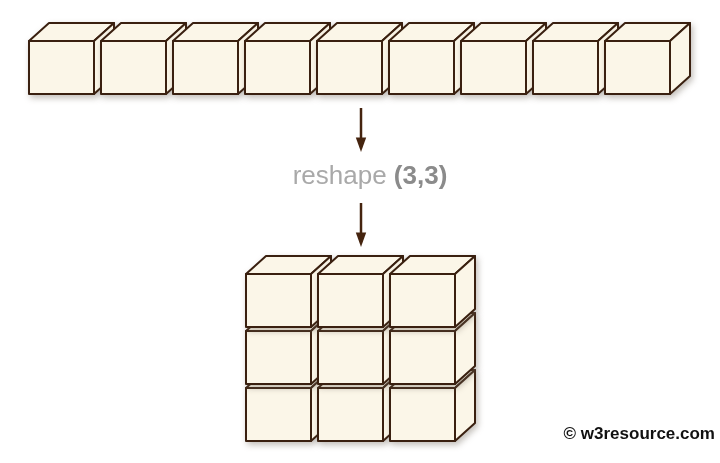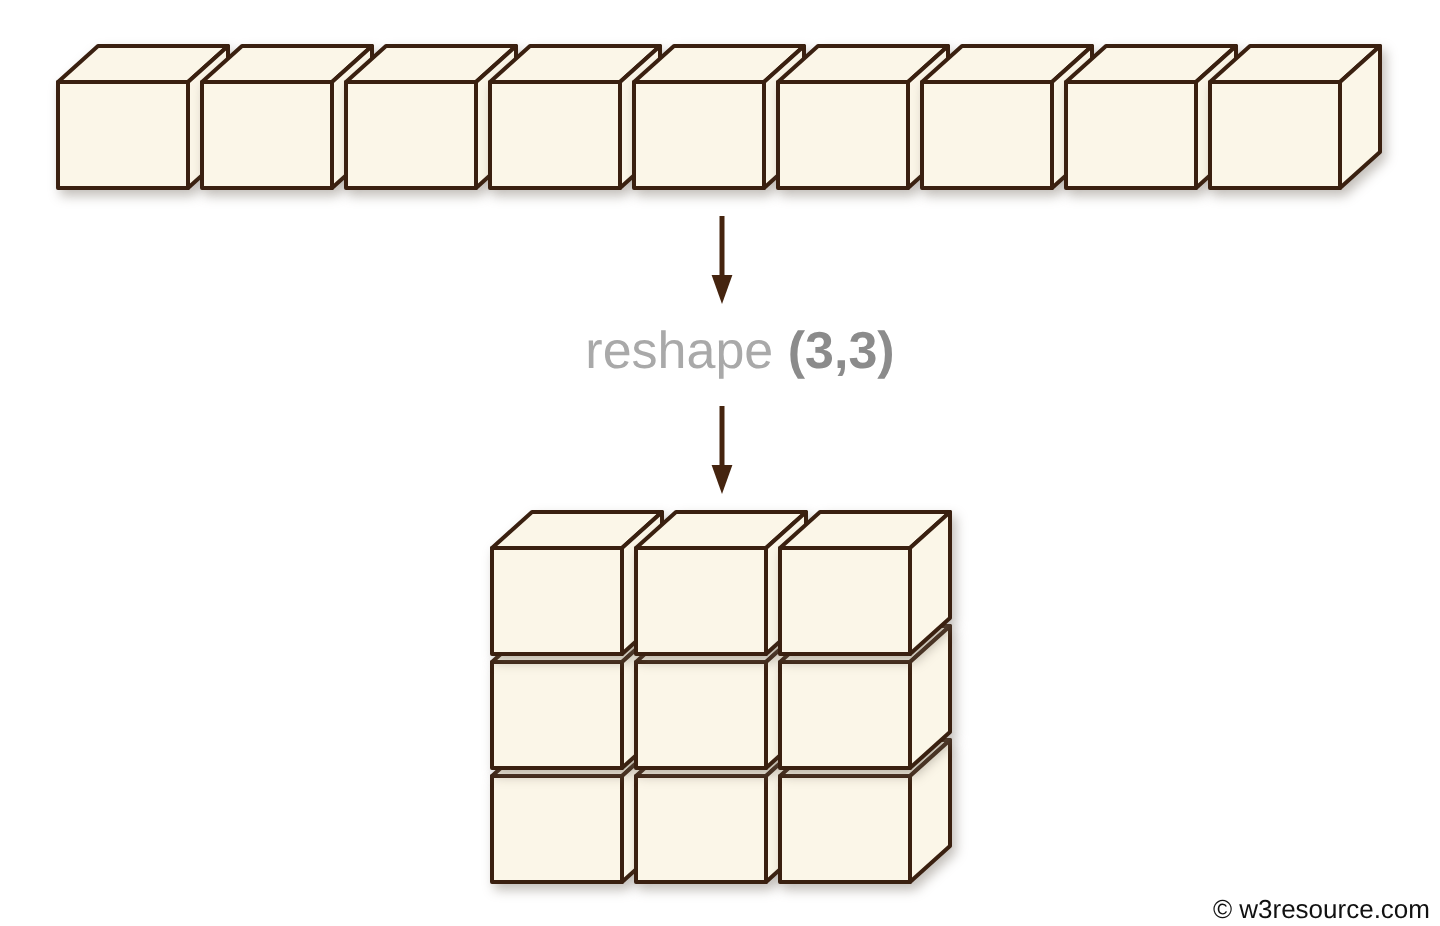--- a/index.html
+++ b/index.html
@@ -21,22 +21,22 @@
   .arrow{position:absolute;}
   .arrow line{stroke:var(--arrow,#45240f);stroke-width:2.5;}
   .arrow polygon{fill:var(--arrow,#45240f);}
   .op-label{
     position:absolute;top:160px;left:10px;width:720px;
     text-align:center;font-size:26px;line-height:30px;white-space:pre;
   }
   .op-name{color:var(--opname,#a9a9a9);}
   .op-args{color:var(--opargs,#8b8b8b);font-weight:bold;}
   .watermark{
-    position:absolute;right:5px;bottom:1px;
-    font-size:13px;font-weight:normal;letter-spacing:0;
+    position:absolute;right:5px;bottom:19px;
+    font-size:17px;font-weight:bold;letter-spacing:0;
     color:var(--wm,#111111);
   }
 </style>
 </head>
 <body>
 
 <div class="canvas">
 
   <div id="source-row">
       <svg viewBox="0 0 88 75" width="88" height="75" class="cube" style="left: 28px; top: 22px; z-index: 1;">

